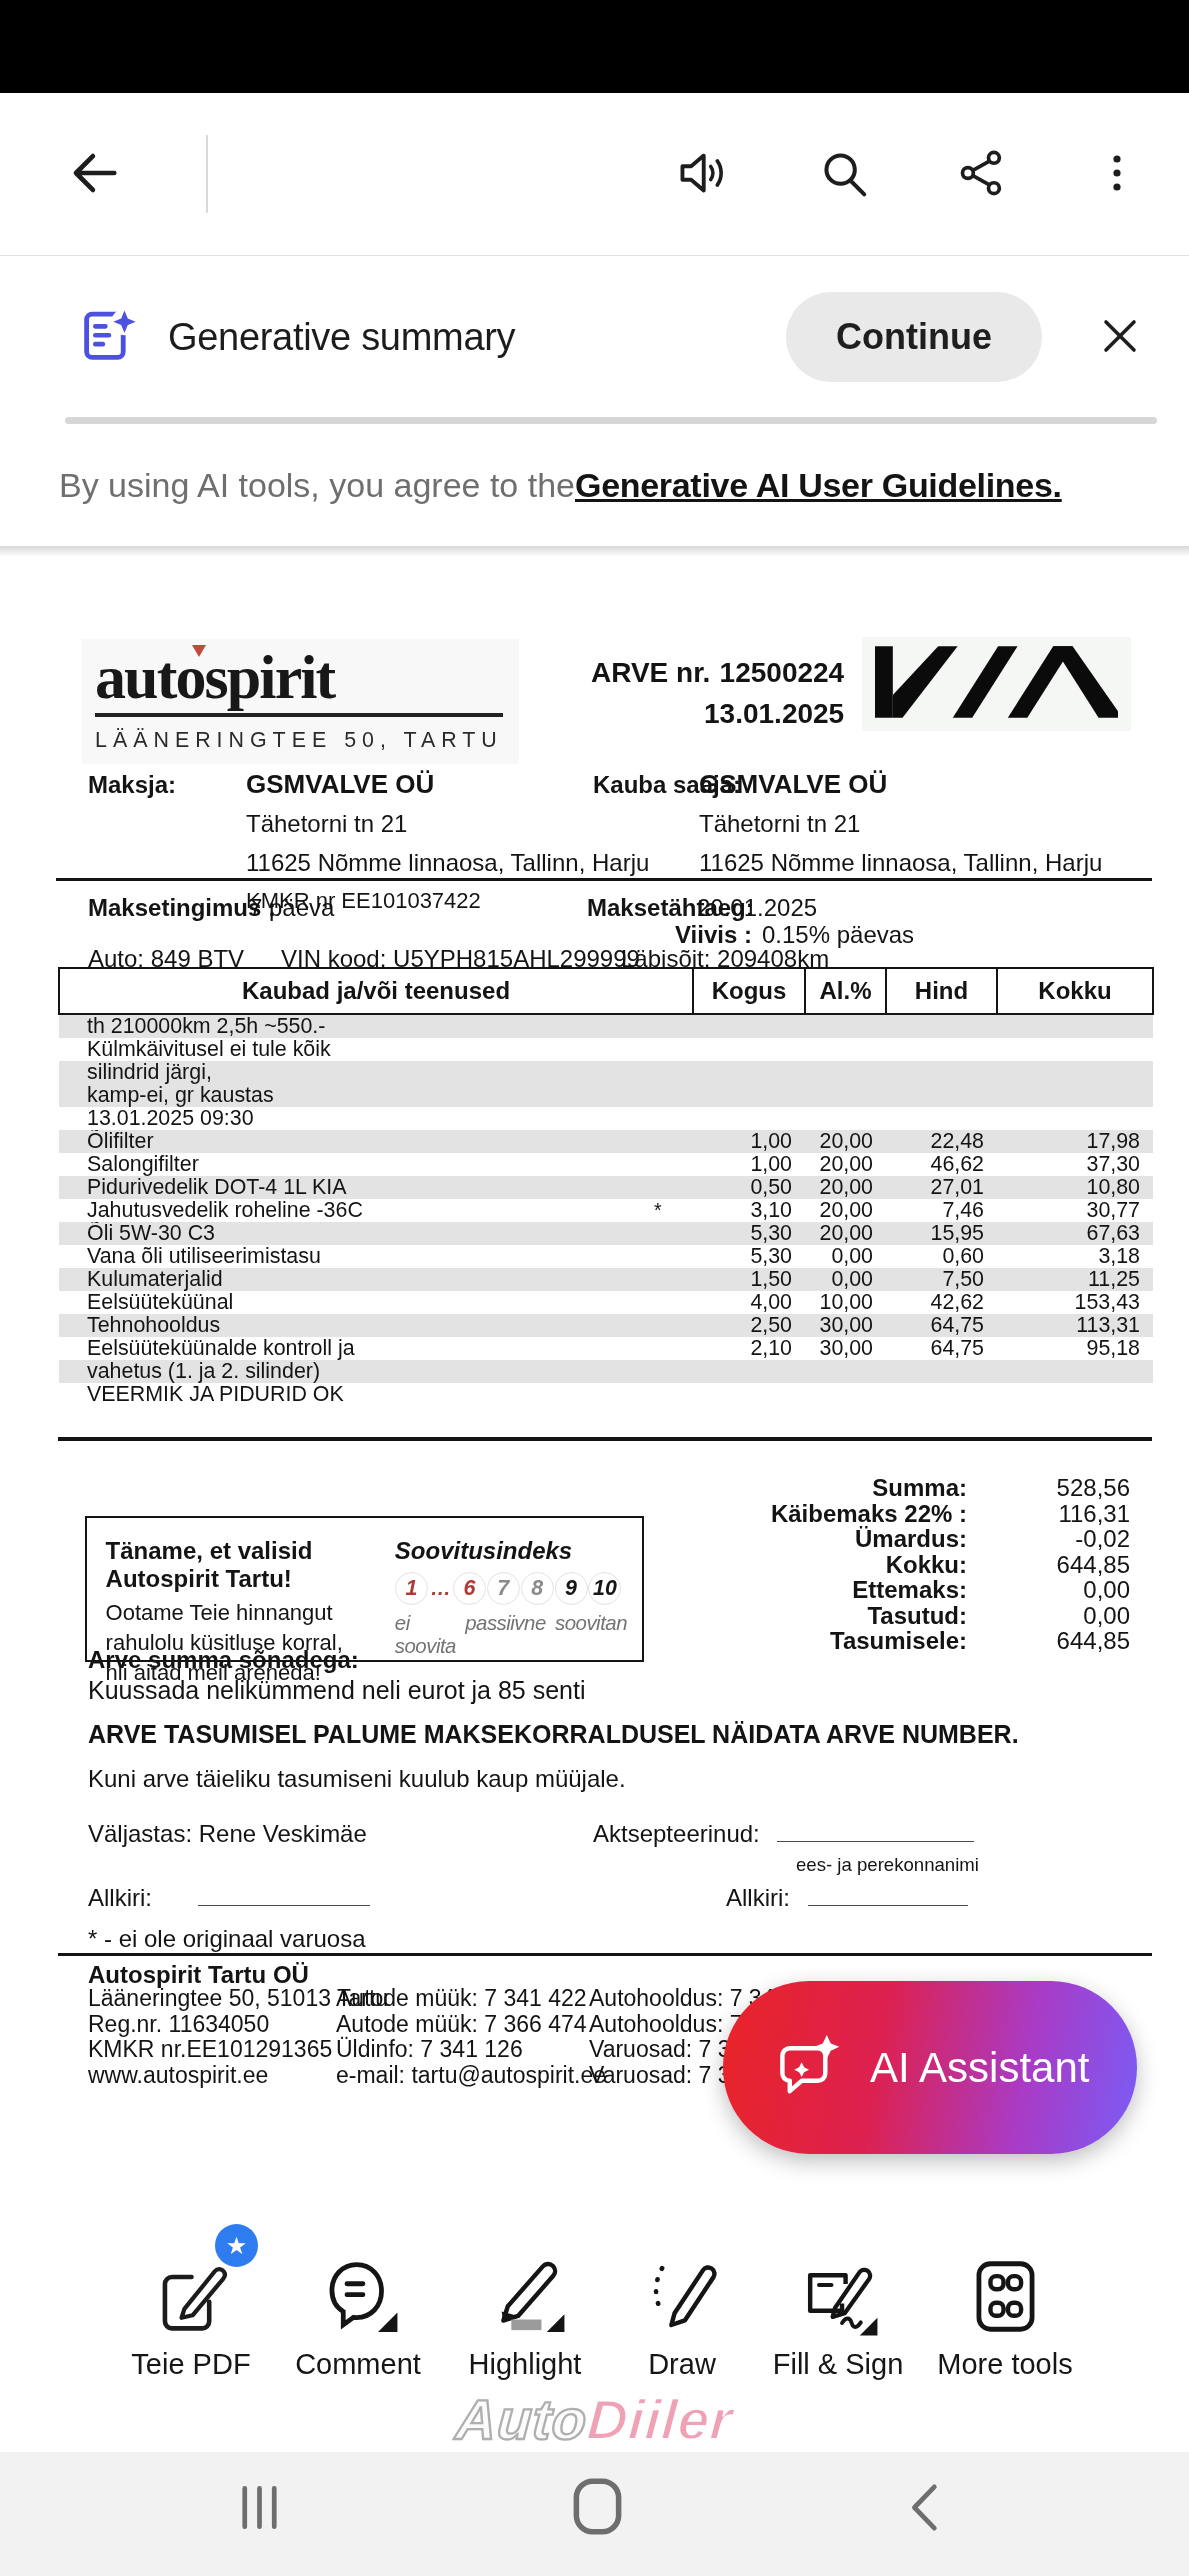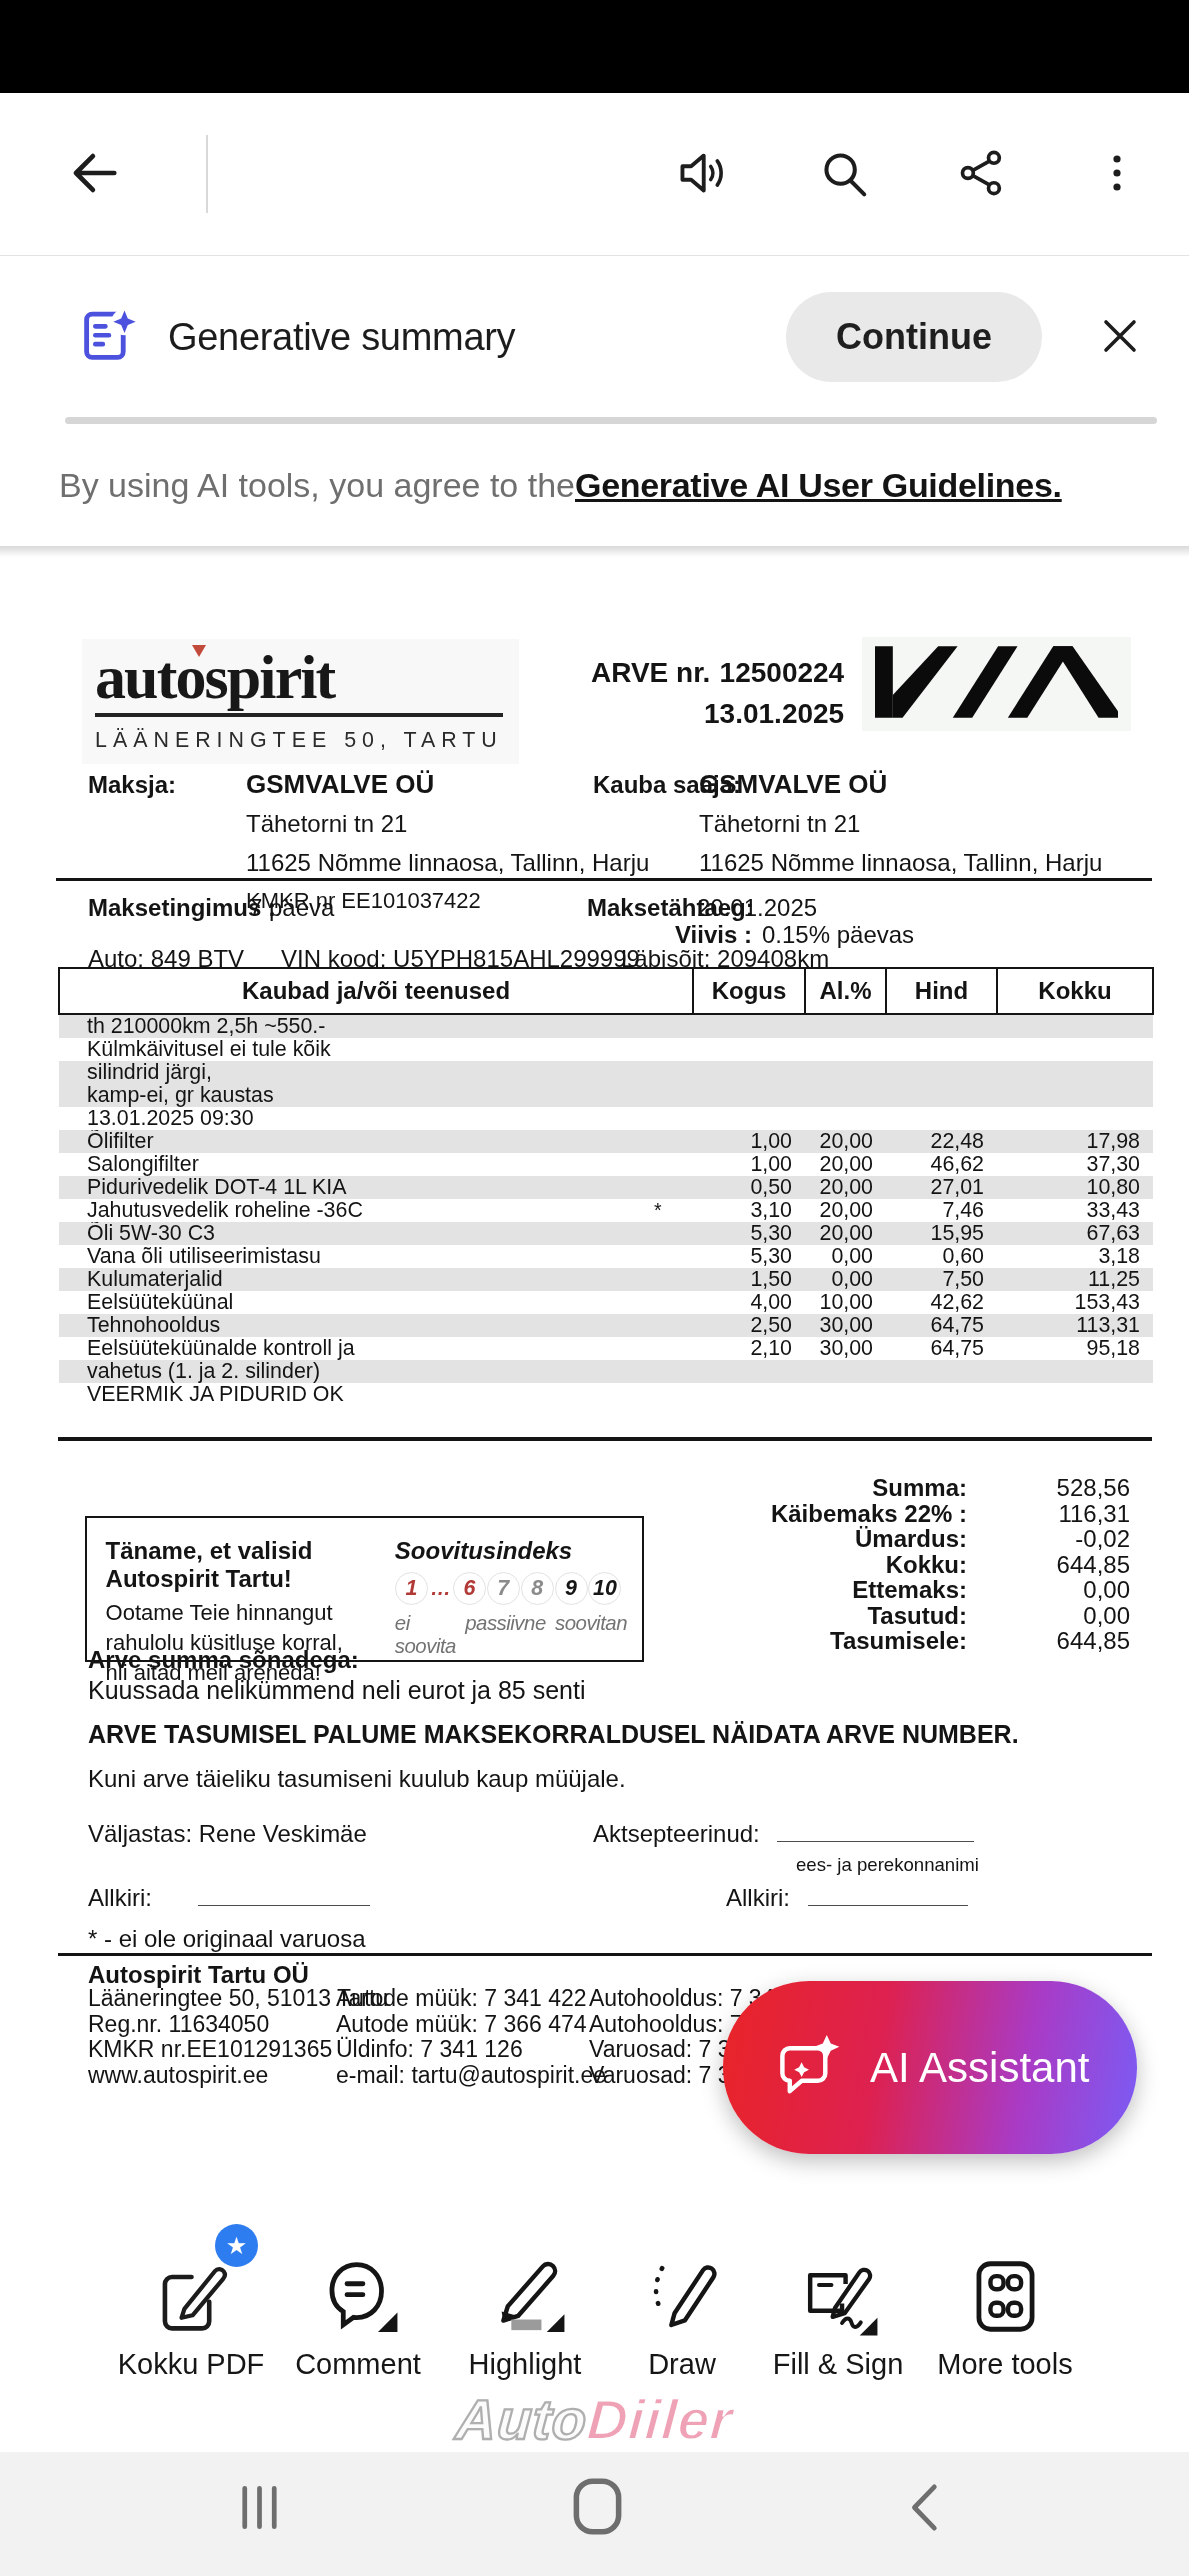--- a/index.html
+++ b/index.html
@@ -337,21 +337,21 @@
             <td class="c-al">20,00</td>
             <td class="c-hind">27,01</td>
             <td class="c-kokku">10,80</td>
           </tr>
           <tr>
             <td class="c-desc">Jahutusvedelik roheline -36C</td>
             <td class="c-note">*</td>
             <td class="c-qty">3,10</td>
             <td class="c-al">20,00</td>
             <td class="c-hind">7,46</td>
-            <td class="c-kokku">33,43</td>
+            <td class="c-kokku">30,77</td>
           </tr>
           <tr class="shaded">
             <td class="c-desc">Õli 5W-30 C3</td>
             <td class="c-note"></td>
             <td class="c-qty">5,30</td>
             <td class="c-al">20,00</td>
             <td class="c-hind">15,95</td>
             <td class="c-kokku">67,63</td>
           </tr>
           <tr>
@@ -526,21 +526,21 @@
 
   <div id="bottom-toolbar">
     <button class="bt-item" style="left:98px;">
       <span class="bt-icon">
         <svg viewBox="0 0 48 48" width="85" height="85">
           <path d="M34 27v11a4 4 0 0 1-4 4H13a4 4 0 0 1-4-4V17a4 4 0 0 1 4-4h11" fill="none" stroke="#1c1c1c" stroke-width="2.6" stroke-linecap="round"></path>
           <path d="M20 31 37.3 9.6c1.3-1.6 3.8-1.4 4.9.2.9 1.3.8 3-.3 4.2L24.6 34.6 18.4 36z" fill="none" stroke="#1c1c1c" stroke-width="2.4" stroke-linejoin="round"></path>
         </svg>
         <span id="badge-star">★</span>
       </span>
-      <span class="bt-label">Kokku PDF</span>
+      <span class="bt-label">Teie PDF</span>
     </button>
     <button class="bt-item" style="left:265px;">
       <span class="bt-icon">
         <svg viewBox="0 0 48 48" width="85" height="85">
           <path d="M23 6c-8 0-14 6.3-14 14.5 0 5.4 2.4 9.6 6.4 12V40l5.8-4.2c.6.1 1.2.1 1.8.1 8 0 14-6.4 14-15S31 6 23 6z" fill="none" stroke="#151515" stroke-width="2.7"></path>
           <path d="M17.5 16.8h9M17.5 23h9" stroke="#151515" stroke-width="2.7" stroke-linecap="round"></path>
           <polygon points="35,44 46,44 46,33" fill="#151515"></polygon>
         </svg>
       </span>
       <span class="bt-label">Comment</span>

